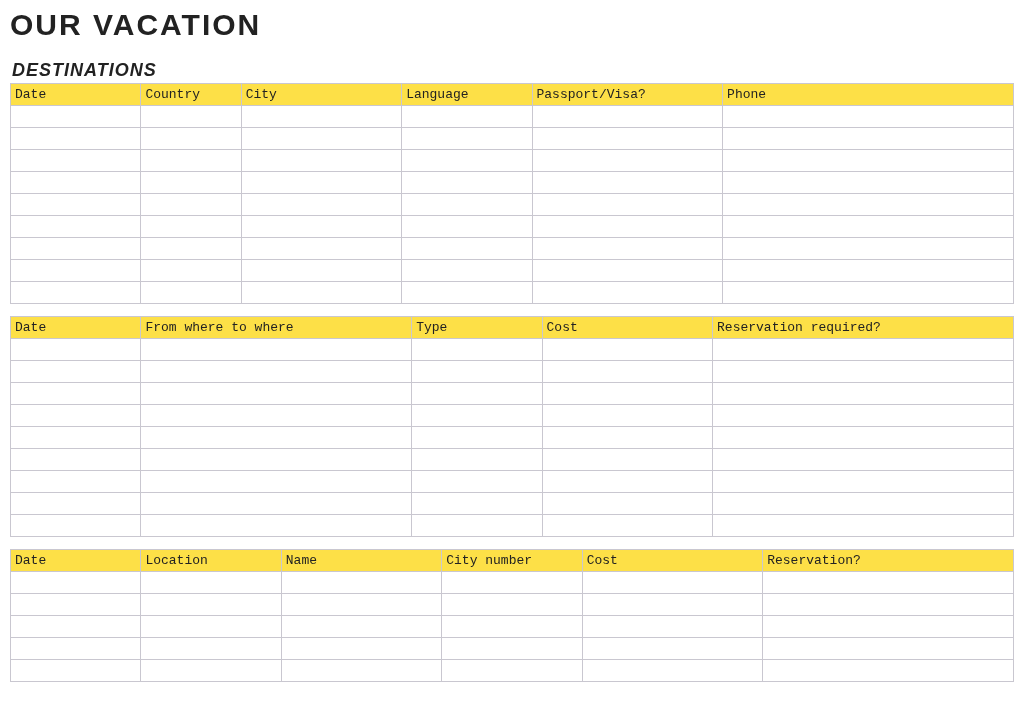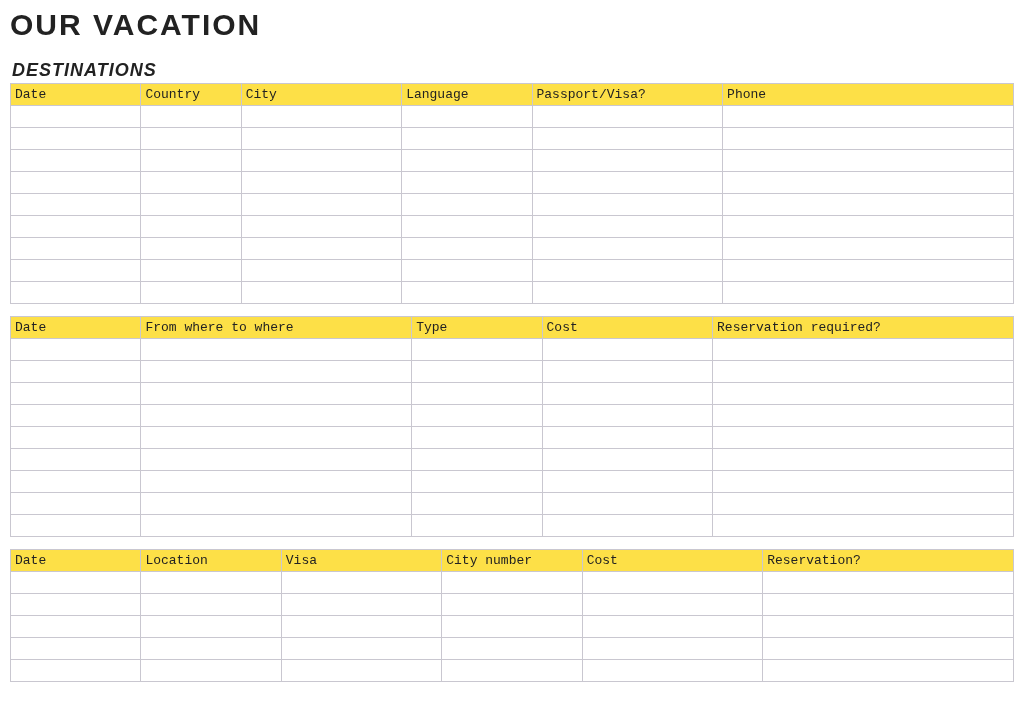--- a/index.html
+++ b/index.html
@@ -251,21 +251,21 @@
         <col style="width: 14%;">
         <col style="width: 16%;">
         <col style="width: 14%;">
         <col style="width: 18%;">
         <col style="width: 25%;">
       </colgroup>
       <thead>
         <tr>
           <th>Date</th>
           <th>Location</th>
-          <th>Visa</th>
+          <th>Name</th>
           <th>City number</th>
           <th>Cost</th>
           <th>Reservation?</th>
         </tr>
       </thead>
       <tbody>
         <tr>
           <td></td>
           <td></td>
           <td></td>

